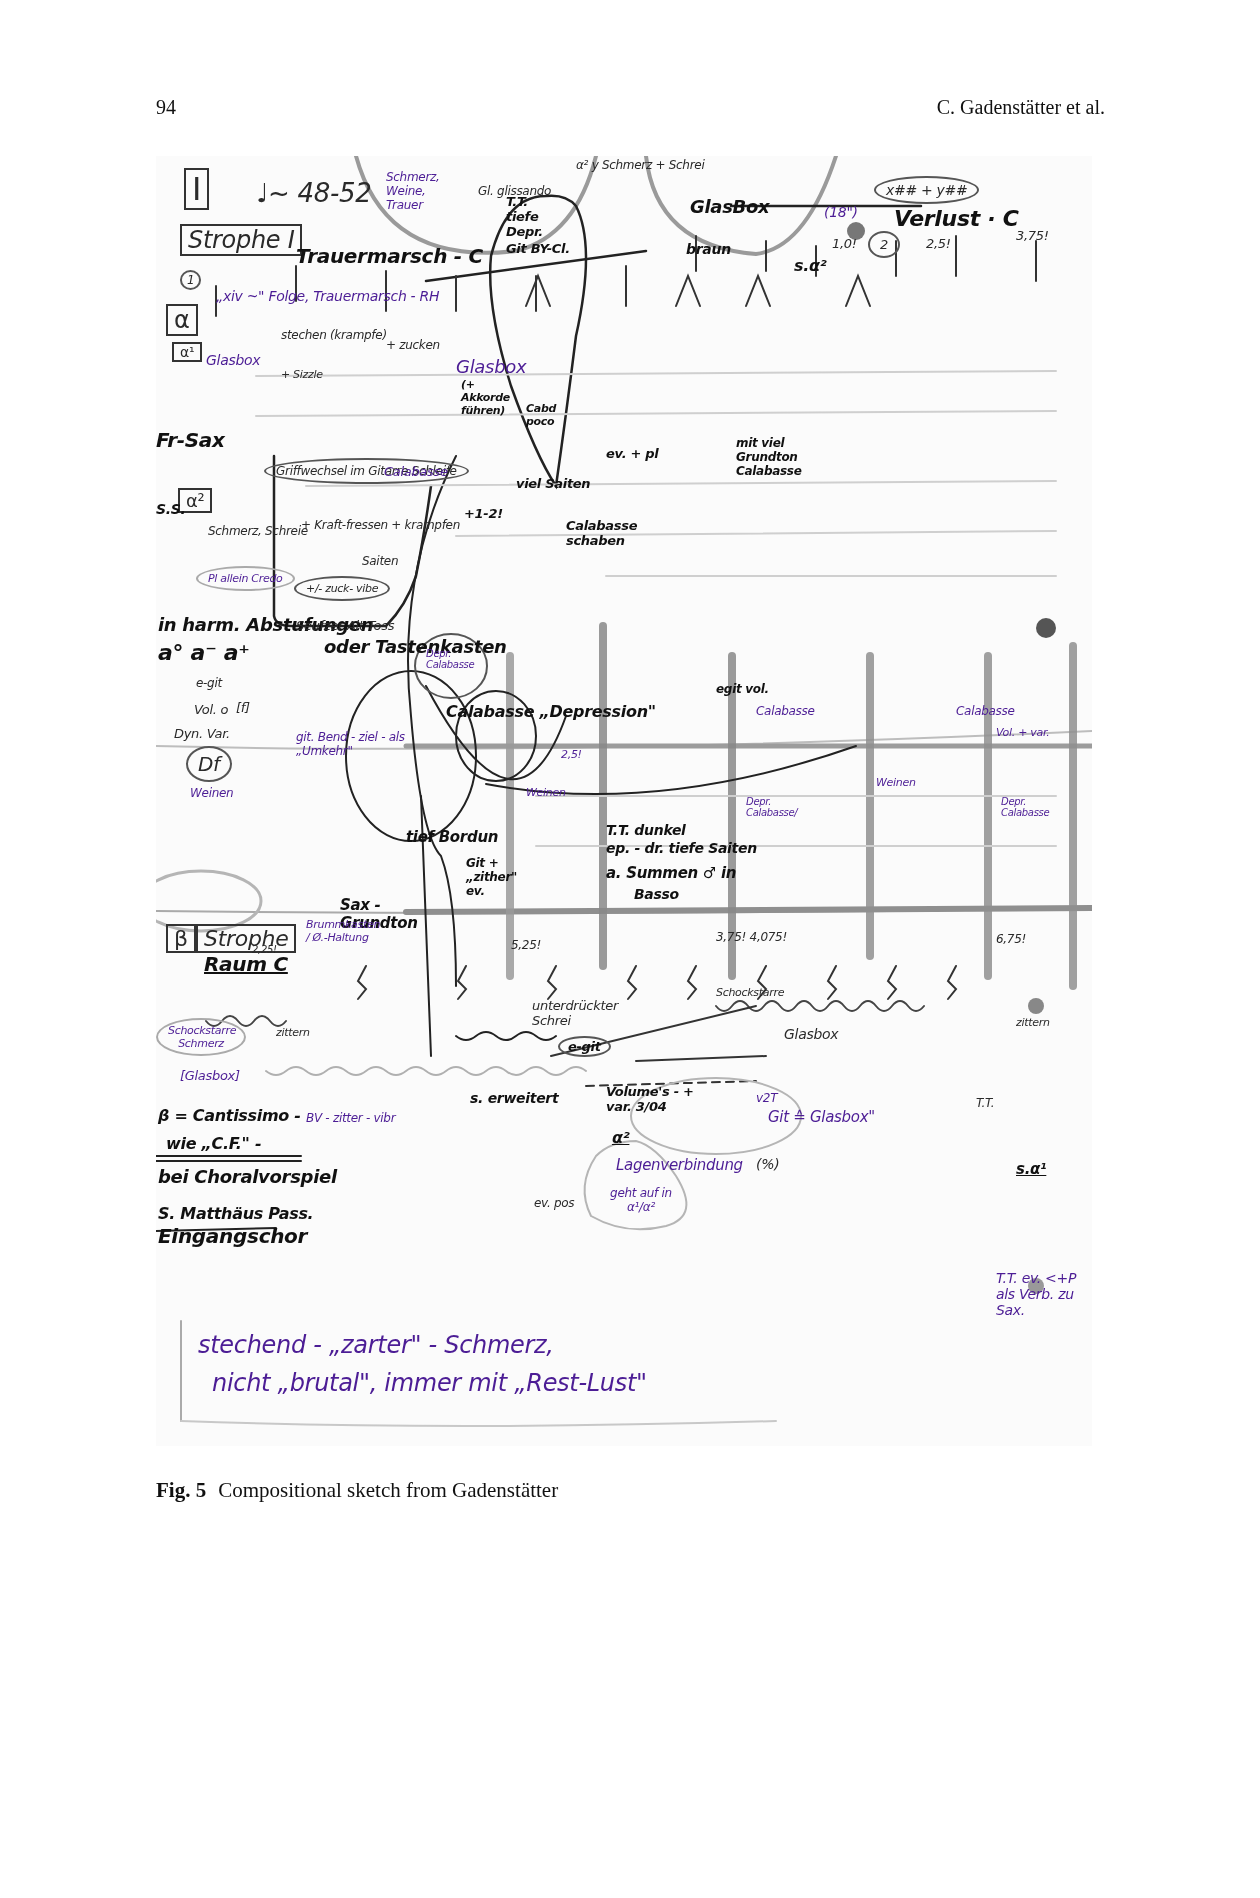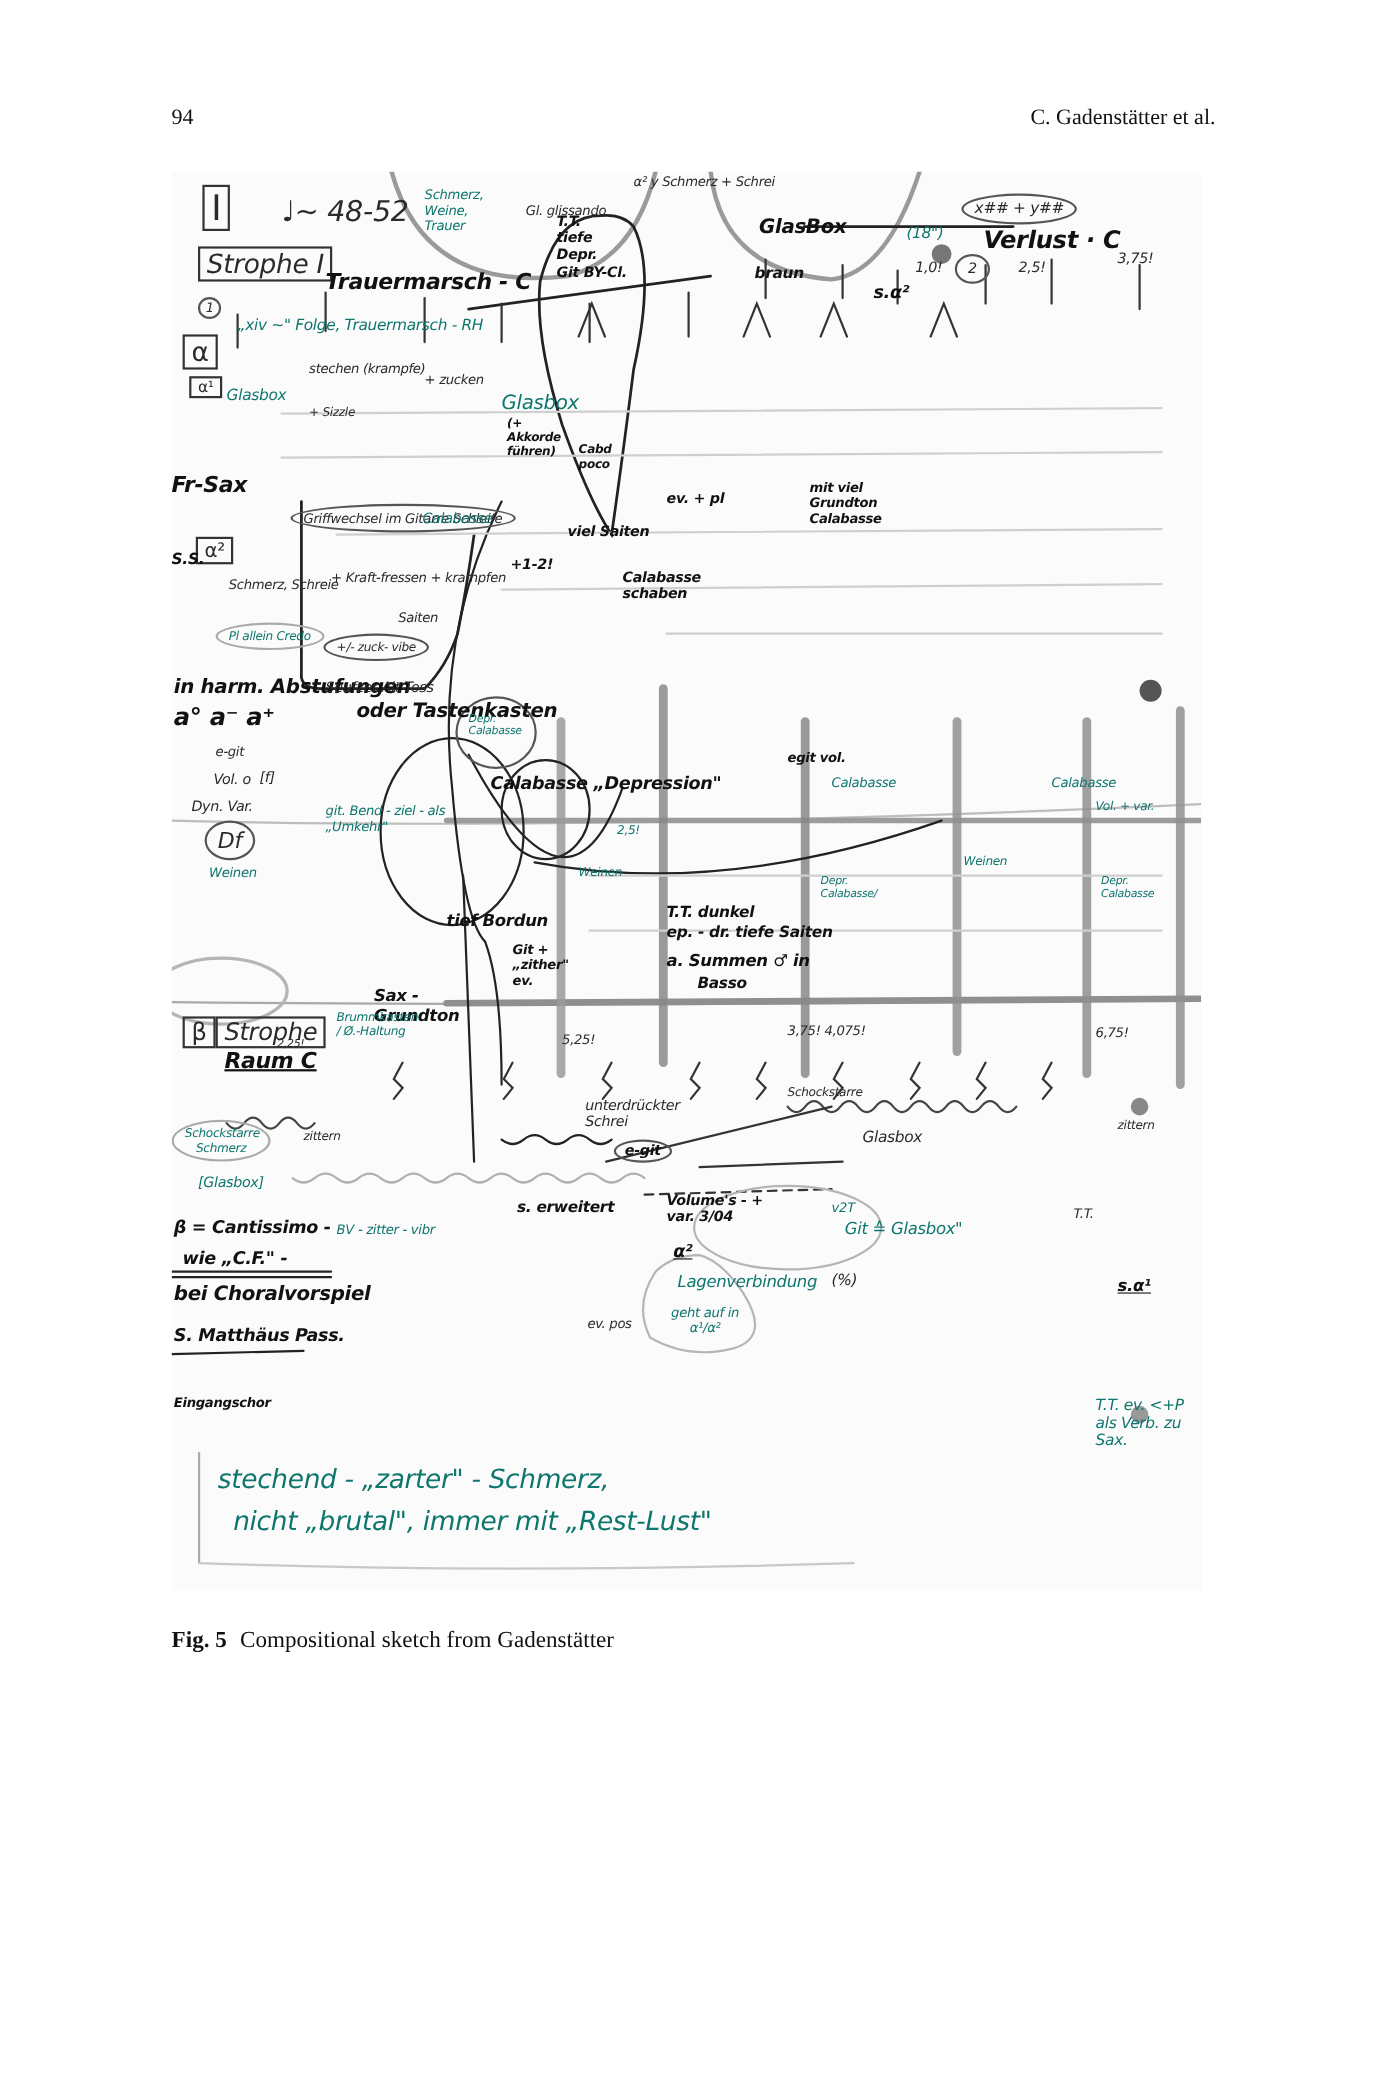--- a/index.html
+++ b/index.html
@@ -6,21 +6,21 @@
   body { width: 1260px; height: 1898px; position: relative; overflow: hidden;
          font-family: "Liberation Serif", "DejaVu Serif", serif; color: #111; }
   .running-head { position: absolute; top: 96px; font-size: 20px; line-height: 22px; }
   #page-number { left: 156px; }
   #running-author { right: 155px; }
   #figure { position: absolute; left: 156px; top: 156px; width: 936px; height: 1290px;
             background: #fbfbfb; overflow: hidden; }
   #figure svg { position: absolute; left: 0; top: 0; }
   .hw { position: absolute; font-family: "DejaVu Sans", sans-serif; font-style: italic;
         color: #2a2a2a; white-space: nowrap; letter-spacing: -0.3px; }
-  .hw.light { color: #0f766e; }
+  .hw.light { color: #4c1d95; }
   .hw.dark { color: #111; font-weight: bold; }
   .hw.box { border: 2px solid #333; padding: 0 6px; }
   .hw.oval { border: 2px solid #555; border-radius: 50%; padding: 4px 10px; }
   .hw.oval.light { border-color: #aaa; }
   #caption { position: absolute; left: 156px; top: 1478px; font-size: 21px; line-height: 24px; }
   #caption .label { font-weight: bold; margin-right: 12px; }
 </style>
 </head>
 <body>
 
@@ -231,21 +231,21 @@
   <div class="hw" style="left:600px;top:1000px;font-size:14px;">(%)</div>
   <div class="hw light" style="left:445px;top:1030px;font-size:12px;width:80px;white-space:normal;text-align:center;">geht auf in α¹/α²</div>
   <div class="hw" style="left:820px;top:940px;font-size:12px;">T.T.</div>
   <div class="hw dark" style="left:860px;top:1004px;font-size:15px;text-decoration:underline;">s.α¹</div>
   <div class="hw light" style="left:840px;top:1070px;font-size:14px;width:90px;white-space:normal;margin-top:44px;">T.T. ev. &lt;+P als Verb. zu Sax.</div>
   <div class="hw light" style="left:150px;top:955px;font-size:12px;">BV - zitter - vibr</div>
   <div class="hw dark" style="left:2px;top:950px;font-size:16px;">β = Cantissimo -</div>
   <div class="hw dark" style="left:10px;top:978px;font-size:16px;">wie „C.F." -</div>
   <div class="hw dark" style="left:2px;top:1010px;font-size:18px;">bei Choralvorspiel</div>
   <div class="hw dark" style="left:2px;top:1048px;font-size:16px;">S. Matthäus Pass.</div>
-  <div class="hw dark" style="left:2px;top:1068px;font-size:12px;margin-top:44px;">Eingangschor</div>
+  <div class="hw dark" style="left:2px;top:1068px;font-size:20px;">Eingangschor</div>
 
   <div class="hw light" style="left:42px;top:1175px;font-size:24px;">stechend - „zarter" - Schmerz,</div>
   <div class="hw light" style="left:56px;top:1213px;font-size:24px;">nicht „brutal", immer mit „Rest-Lust"</div>
 </div>
 
 <div id="caption">
   <span class="label">Fig. 5</span><span>Compositional sketch from Gadenstätter</span>
 </div>
 
 </body></html>

